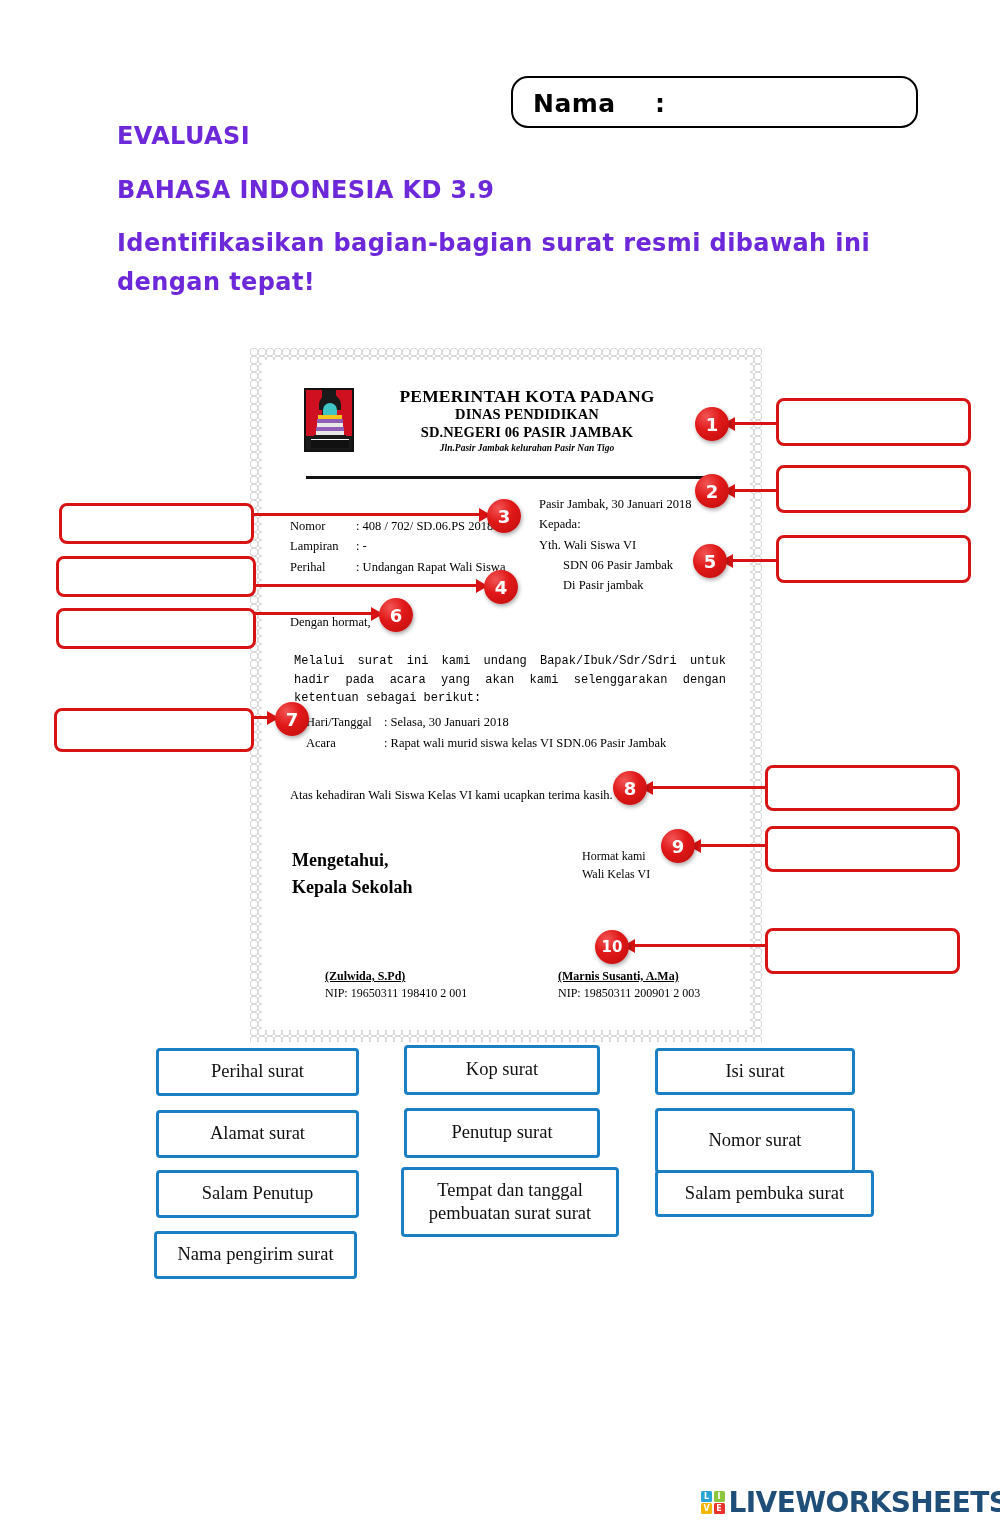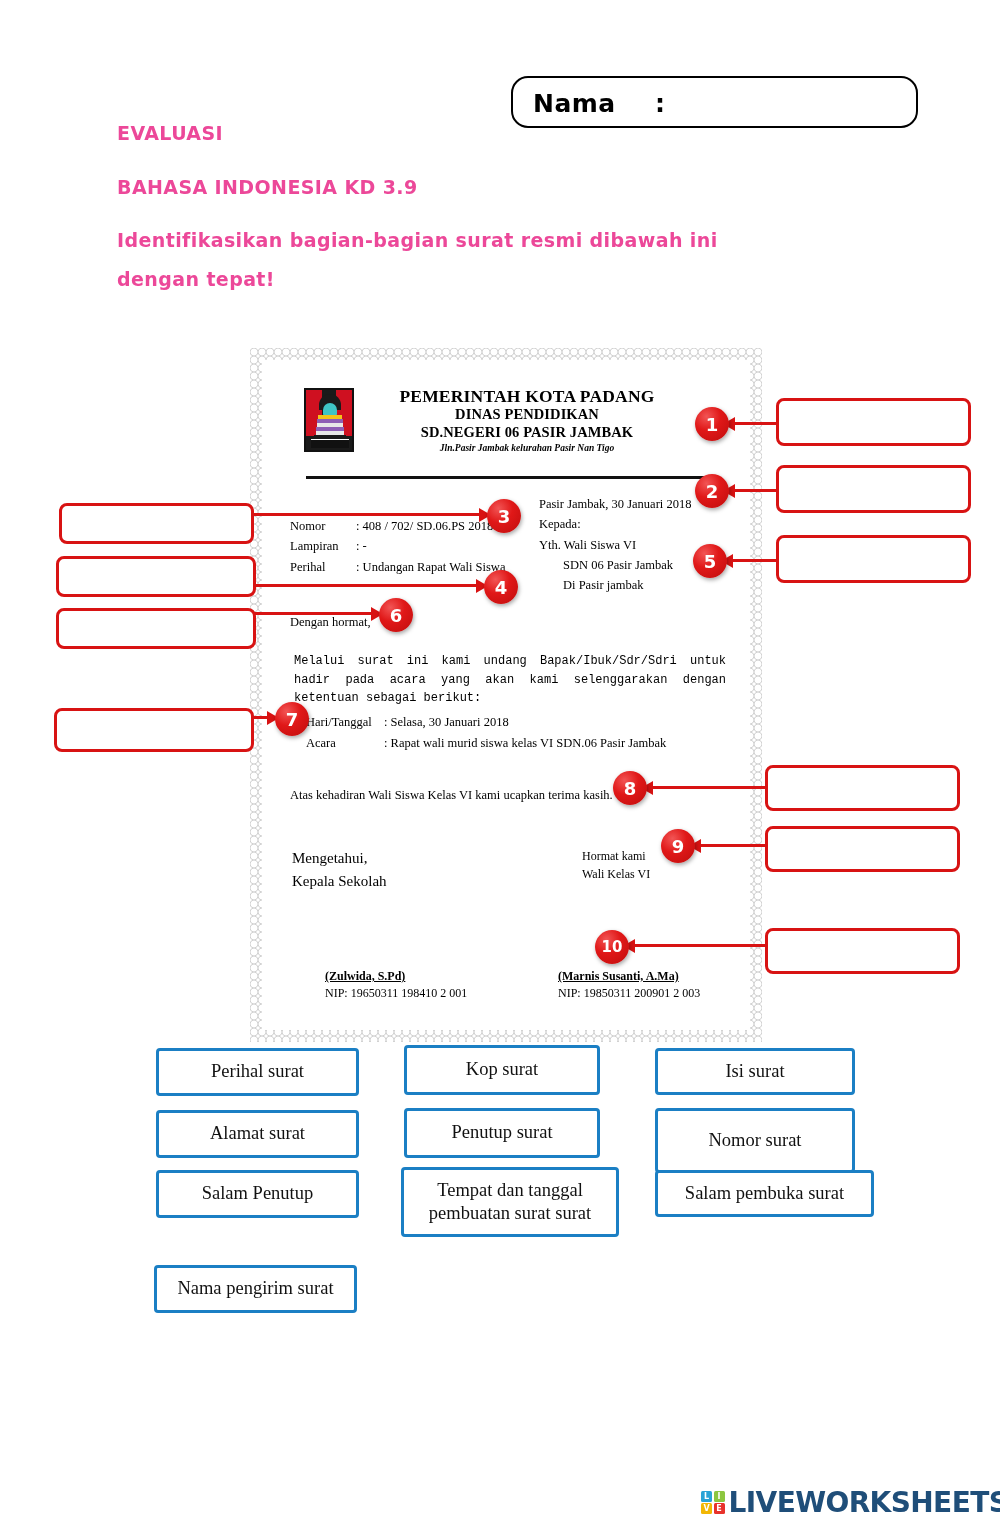--- a/index.html
+++ b/index.html
@@ -47,22 +47,22 @@
     background: transparent;
     font-size: 22px;
     font-family: "DejaVu Sans", sans-serif;
   }
 
   .hdr-line {
     position: absolute;
     left: 117px;
     font-family: "DejaVu Sans", sans-serif;
     font-weight: 700;
-    font-size: 19px;
-    color: #ec4899;
+    font-size: 24px;
+    color: #6d28d9;
     letter-spacing: 0.4px;
     white-space: nowrap;
   }
   #hdr-1 { top: 122px; }
   #hdr-2 { top: 176px; }
   #hdr-3 { top: 229px; }
   #hdr-4 { top: 268px; }
 
   
   #letter {
@@ -141,21 +141,21 @@
     font-size: 12px; line-height: 1.55; text-align: justify; font-family: Liberation Mono, monospace;
   }
 
   #detail-block { position: absolute; left: 44px; top: 352px; font-size: 12.5px; line-height: 1.65; }
   #detail-block .row { display: flex; }
   #detail-block .lbl { width: 78px; flex: 0 0 78px; }
   #detail-block .val { white-space: nowrap; }
 
   #penutup { position: absolute; left: 28px; top: 428px; font-size: 12.5px; }
 
-  #sign-left  { position: absolute; left: 30px; top: 487px; font-size: 15px; line-height: 1.5; }
+  #sign-left  { position: absolute; left: 30px; top: 487px; font-size: 18px; line-height: 1.5; font-weight: bold; }
   #sign-right { position: absolute; left: 320px; top: 487px; font-size: 12px; line-height: 1.5; }
 
   #name-left  { position: absolute; left: 28px; top: 608px; font-size: 12px; line-height: 1.45; margin-left: 35px; }
   #name-right { position: absolute; left: 296px; top: 608px; font-size: 12px; line-height: 1.45; }
   .nm-under { text-decoration: underline; font-weight: 700; }
 
   
   .marker {
     position: absolute;
     width: 34px; height: 34px;
@@ -427,21 +427,21 @@
 <div class="chip" style="left:655px; top:1048px; width:200px; height:47px;">Isi surat</div>
 
 <div class="chip" style="left:156px; top:1110px; width:203px; height:48px;">Alamat surat</div>
 <div class="chip" style="left:404px; top:1108px; width:196px; height:50px;">Penutup surat</div>
 <div class="chip" style="left:655px; top:1108px; width:200px; height:65px;">Nomor surat</div>
 
 <div class="chip" style="left:156px; top:1170px; width:203px; height:48px;">Salam Penutup</div>
 <div class="chip" style="left:401px; top:1167px; width:218px; height:70px;">Tempat dan tanggal pembuatan surat surat</div>
 <div class="chip" style="left:655px; top:1170px; width:219px; height:47px;">Salam pembuka surat</div>
 
-<div class="chip" style="left:154px; top:1265px; width:203px; height:48px;">Nama pengirim surat</div>
+<div class="chip" style="left:154px; top:1231px; width:203px; height:48px;">Nama pengirim surat</div>
 
 <div id="lw-logo">
   <div id="lw-tiles">
     <span class="t-l">L</span>
     <span class="t-i">I</span>
     <span class="t-v">V</span>
     <span class="t-e">E</span>
   </div>
   <div id="lw-word">LIVEWORKSHEETS</div>
 </div>

